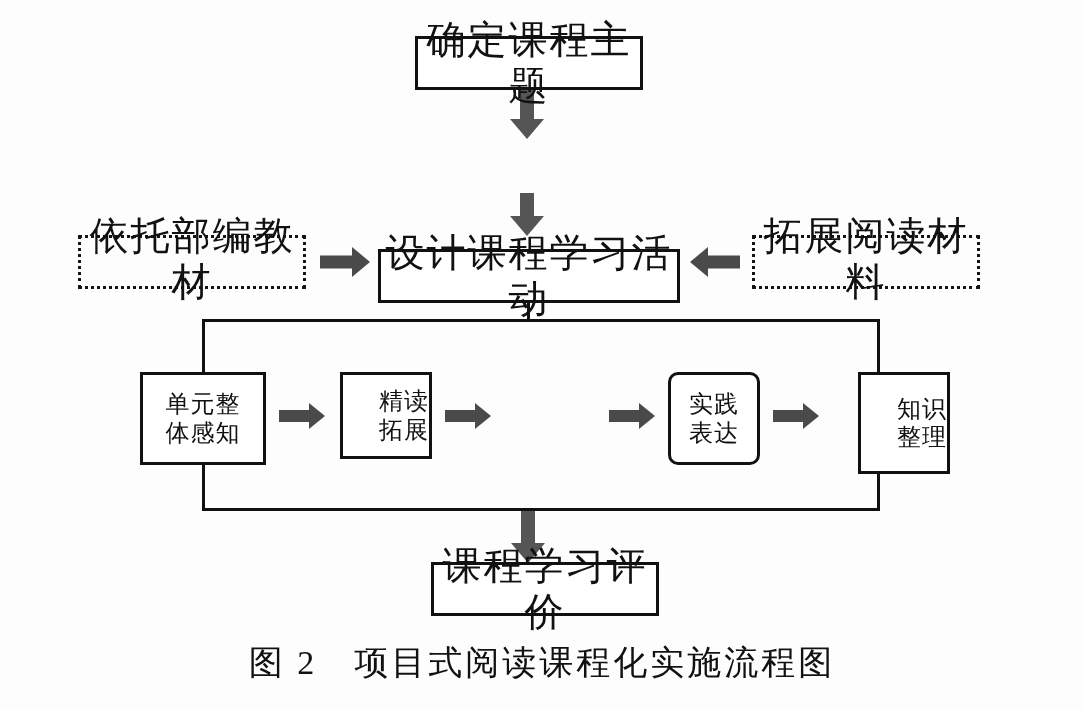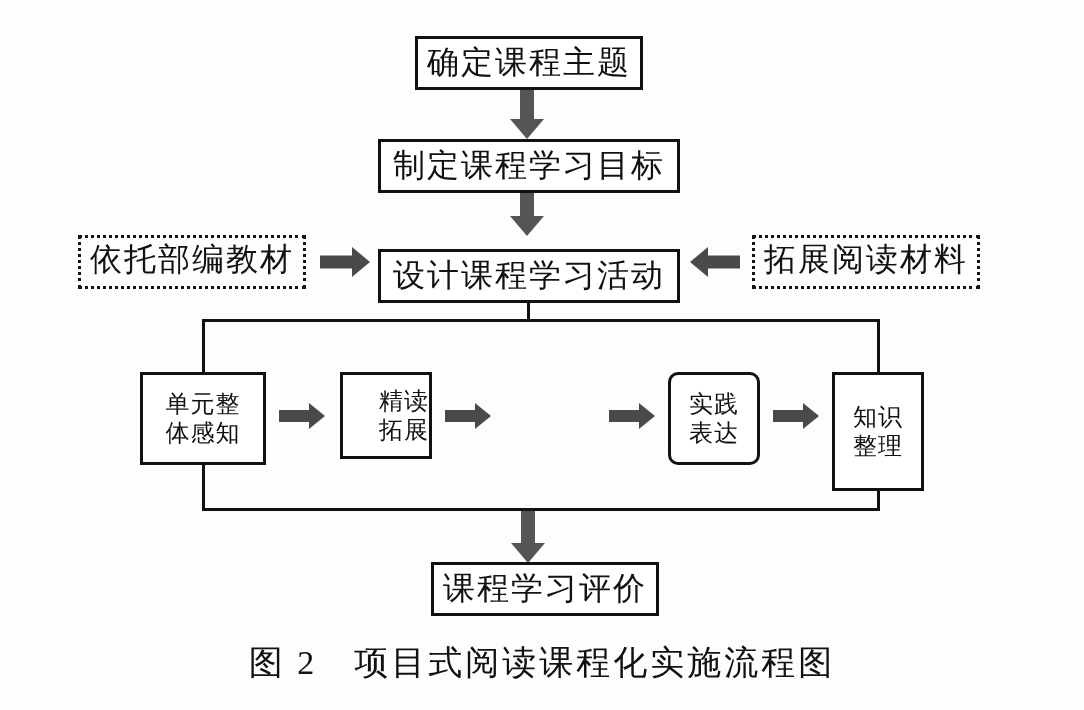--- a/index.html
+++ b/index.html
@@ -40,21 +40,21 @@
     white-space: pre-line;
   }
 
   
   .node.dotted {
     border: 3px dotted #141414;
     background: transparent;
     font-family: Liberation Mono, monospace;
   }
 
-  .wide  { font-size: 32px; }
+  .wide  { font-size: 39px; }
   .small { font-size: 24px; letter-spacing: 1px; }
 
   
   .line {
     position: absolute;
     background: #111111;
     z-index: 1;
   }
   .vline { width: 3px; }
   .hline { height: 3px; }
@@ -145,23 +145,20 @@
 
   <div class="node wide" style="left:415px; top:36px; width:228px; height:54px;">
     <span class="txt">确定课程主题</span>
   </div>
 
   <div class="arrow-down" style="left:510px; top:90px; width:34px; height:49px;">
     <span class="shaft" style="height:30px;"></span>
     <span class="head"></span>
   </div>
 
-  <div class="node wide" style="left:378px; top:139px; width:302px; height:54px;">
-    <span class="txt">制定课程学习目标</span>
-  </div>
 
   <div class="arrow-down" style="left:510px; top:193px; width:34px; height:43px;">
     <span class="shaft" style="height:24px;"></span>
     <span class="head"></span>
   </div>
 
   <div class="node dotted wide" style="left:78px; top:235px; width:228px; height:54px;">
     <span class="txt">依托部编教材</span>
   </div>
 
@@ -217,21 +214,21 @@
   <div class="node small" style="left:668px; top:372px; width:92px; height:93px;border-radius:10px;">
     <span class="txt">实践
 表达</span>
   </div>
 
   <div class="arrow-right sm" style="left:773px; top:403px; width:46px; height:26px;">
     <span class="shaft" style="width:31px;"></span>
     <span class="head"></span>
   </div>
 
-  <div class="node small" style="left:832px; top:372px; width:92px; height:119px;">
+  <div class="node small" style="left:858px; top:372px; width:92px; height:102px;justify-content:flex-end;">
     <span class="txt">知识
 整理</span>
   </div>
 
   <div class="line vline" style="left:202px; top:463px; height:48px;"></div>
   <div class="line vline" style="left:877px; top:463px; height:48px;"></div>
   <div class="line hline" style="left:202px; top:508px; width:678px;"></div>
 
   <div class="arrow-down" style="left:511px; top:511px; width:34px; height:52px;">
     <span class="shaft" style="height:33px;"></span>

